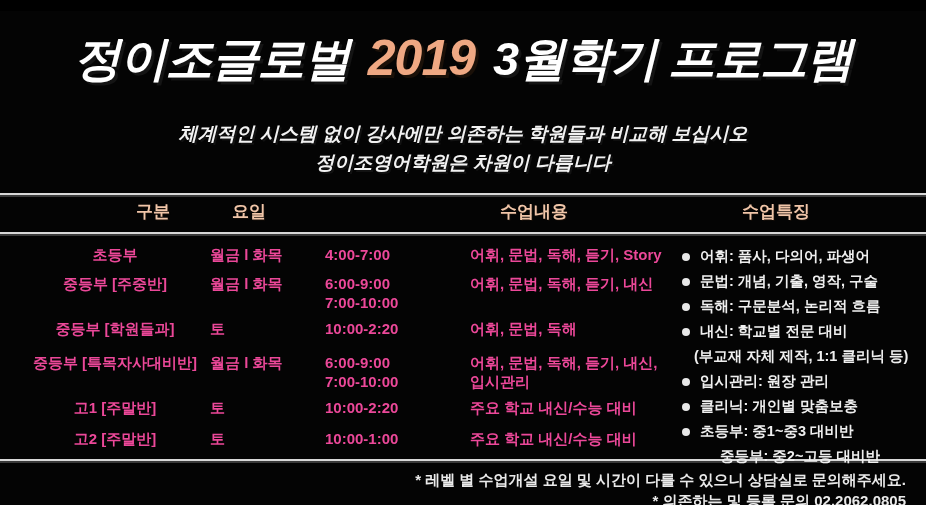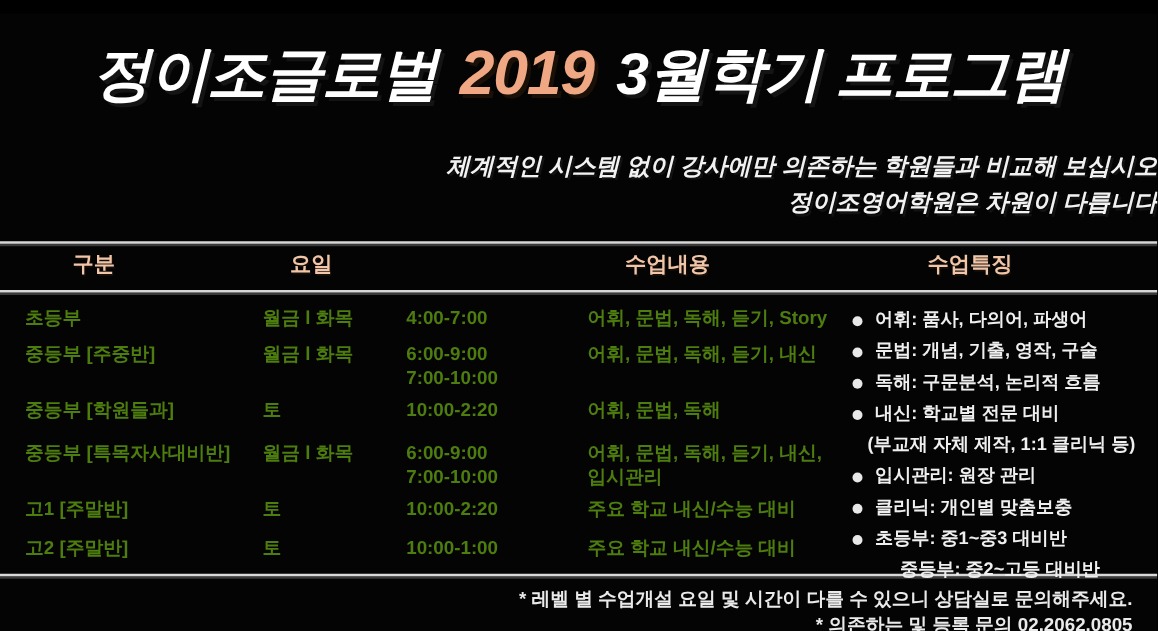--- a/index.html
+++ b/index.html
@@ -46,21 +46,21 @@
     padding: 0 4px;
   }
   .title-sp { display: inline-block; width: 14px; }
 
   
   .subtitle {
     position: absolute;
     top: 108px;
     left: 0;
     width: 926px;
-    text-align: right;
+    text-align: center;
     font-size: 19px;
     font-weight: bold;
     font-style: italic;
     line-height: 29px;
     color: #f2f2f2;
     text-shadow: 2px 2px 0 #121212;
   }
 
   
   .rule {
@@ -80,28 +80,28 @@
     position: absolute;
     left: 0;
     width: 926px;
   }
   .cell {
     position: absolute;
     font-size: 15px;
     font-weight: bold;
     line-height: 19px;
     white-space: pre-line;
-    color: #4d7c0f;
+    color: #ec4899;
   }
   .thead .cell {
     color: #F0C5A8;
     font-size: 17px;
     text-shadow: 1px 1px 0 #140d08;
   }
-  .c-gubun   { left: 20px;  width: 190px; }
+  .c-gubun   { left: 20px;  width: 190px; text-align: center; }
   .c-yoil    { left: 210px; width: 110px; }
   .c-time    { left: 325px; width: 120px; }
   .c-content { left: 470px; width: 235px; }
   .c-feature { left: 742px; width: 180px; }
 
   .thead { top: 191px; height: 26px; }
   .thead .c-gubun   { left: 58px; }
   .thead .c-yoil    { left: 232px; }
   .thead .c-time    { left: 325px; }
   .thead .c-content { left: 500px; }

